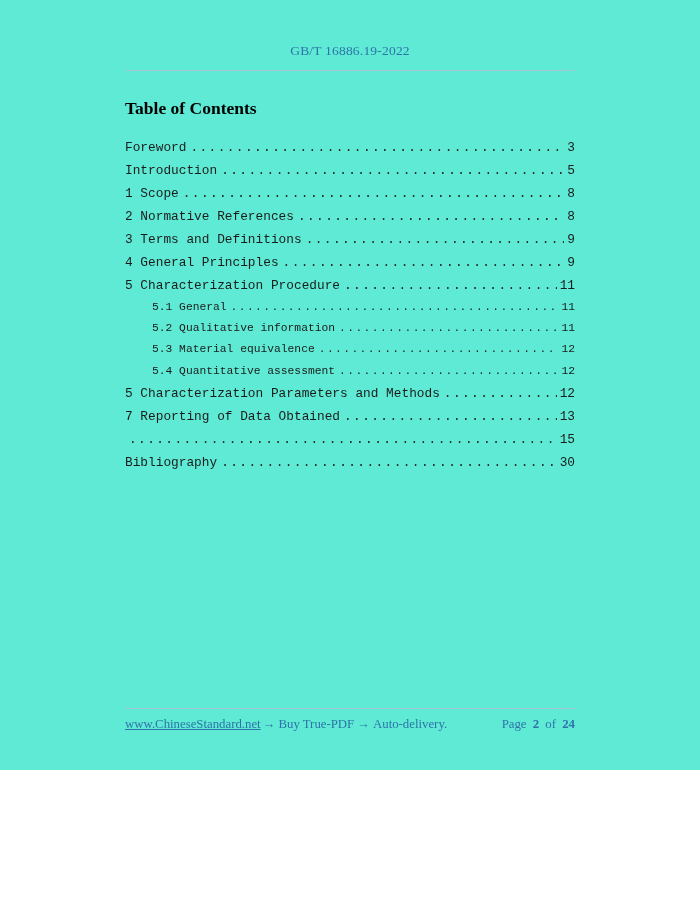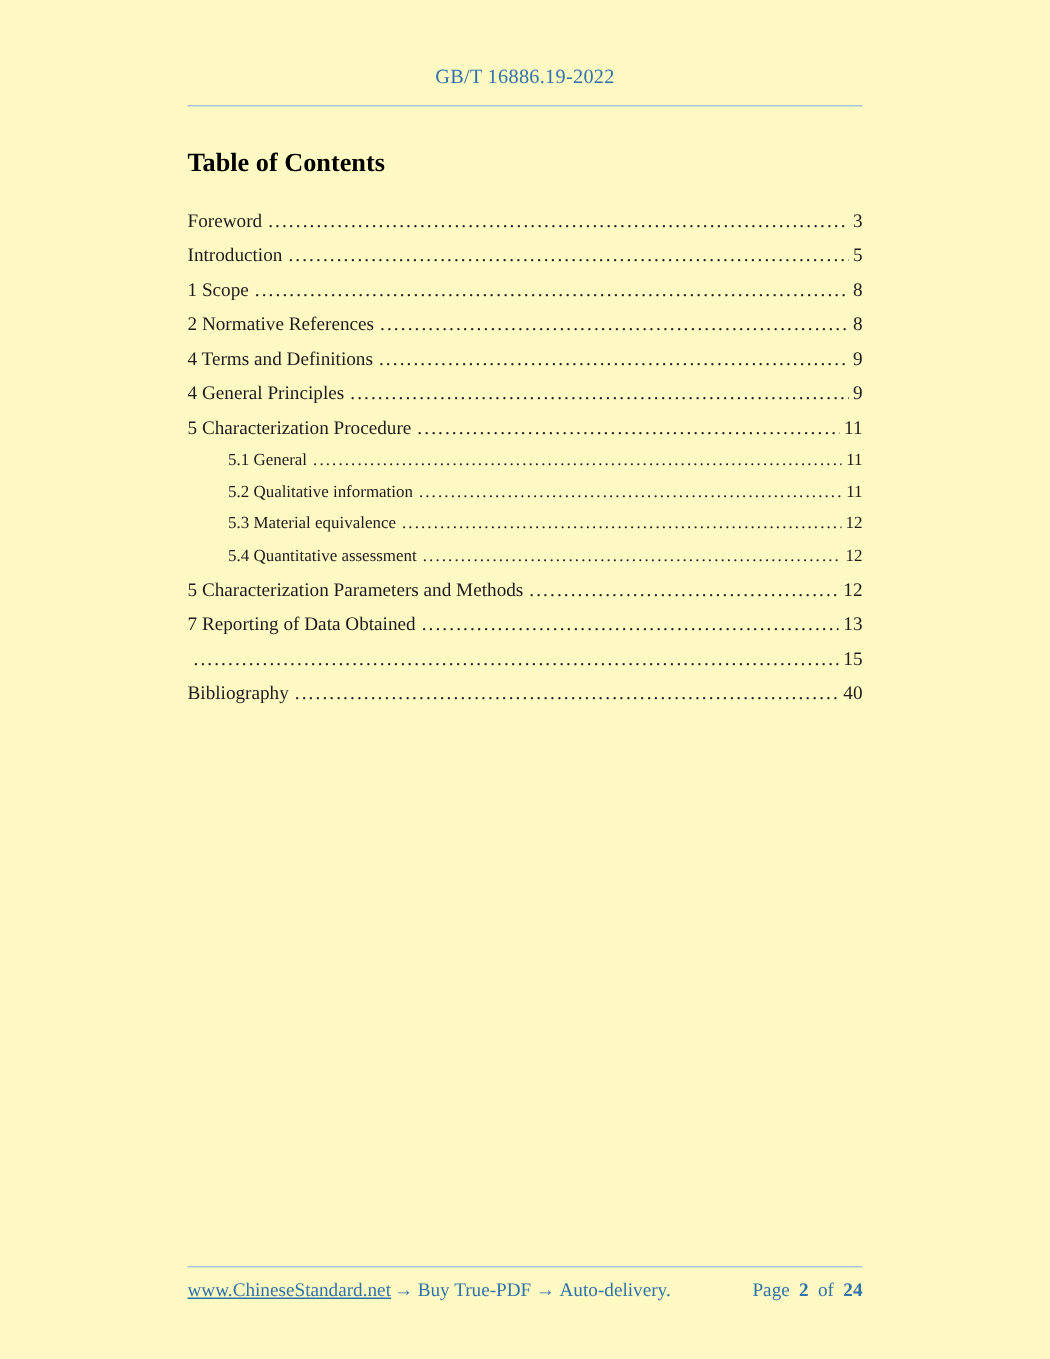--- a/index.html
+++ b/index.html
@@ -12,22 +12,22 @@
   body {
     width: 700px;
     height: 906px;
     margin: 0 auto;
     font-family: "Liberation Serif", "DejaVu Serif", serif;
     color: var(--ink);
   }
   .page {
     position: relative;
     width: 700px;
-    height: 906px;
-    background: #fef9c3;
+    height: 770px;
+    background: #5eead4;
     overflow: hidden;
   }
   .content {
     position: absolute;
     left: 125px;
     right: 125px;
     top: 0;
   }
   
   .doc-header {
@@ -46,20 +46,21 @@
   .page-title {
     margin-top: 27px;
     text-align: left;
     font-size: 17.5px;
     font-weight: bold;
     color: #000;
   }
   
   .toc-list {
     margin-top: 21px;
+    font-family: Liberation Mono, monospace;
   }
   .toc-row {
     display: flex;
     align-items: baseline;
     height: 23px;
     font-size: 12.8px;
     white-space: nowrap;
   }
   .toc-row.sub {
     height: 21.2px;
@@ -139,21 +140,21 @@
     <span class="toc-page">8</span>
   </div>
 
   <div class="toc-row">
     <span class="toc-label">2 Normative References</span>
     <span class="toc-dots"></span>
     <span class="toc-page">8</span>
   </div>
 
   <div class="toc-row">
-    <span class="toc-label">4 Terms and Definitions</span>
+    <span class="toc-label">3 Terms and Definitions</span>
     <span class="toc-dots"></span>
     <span class="toc-page">9</span>
   </div>
 
   <div class="toc-row">
     <span class="toc-label">4 General Principles</span>
     <span class="toc-dots"></span>
     <span class="toc-page">9</span>
   </div>
 
@@ -200,21 +201,21 @@
   </div>
 
   <div class="toc-row">
     <span class="toc-dots"></span>
     <span class="toc-page">15</span>
   </div>
 
   <div class="toc-row">
     <span class="toc-label">Bibliography</span>
     <span class="toc-dots"></span>
-    <span class="toc-page">40</span>
+    <span class="toc-page">30</span>
   </div>
 </div>
   </div>
 
   <div class="doc-footer">
     <hr class="footer-rule">
     <div class="footer-line">
       <div class="footer-left">
         <a>www.ChineseStandard.net</a><span class="arrow">→</span><span class="seg">Buy True-PDF</span><span class="arrow">→</span><span class="seg">Auto-delivery.</span>
       </div>

